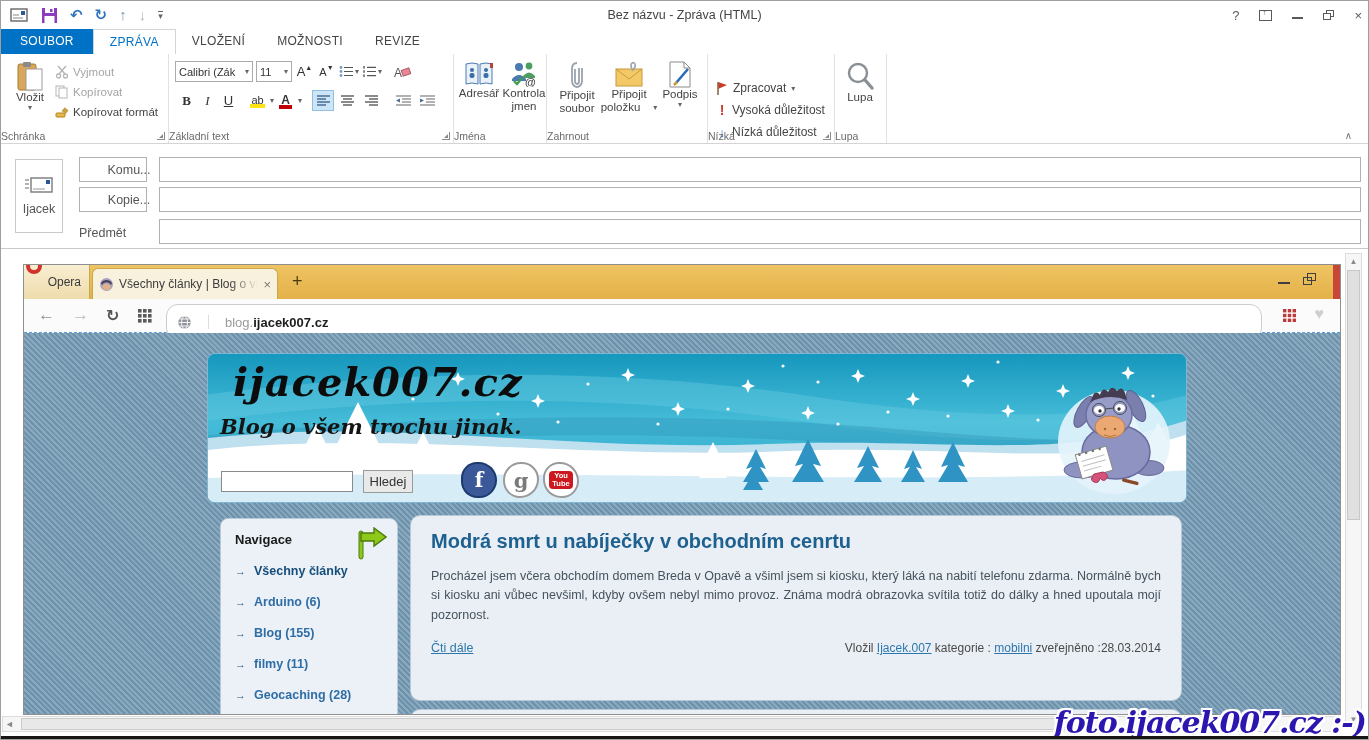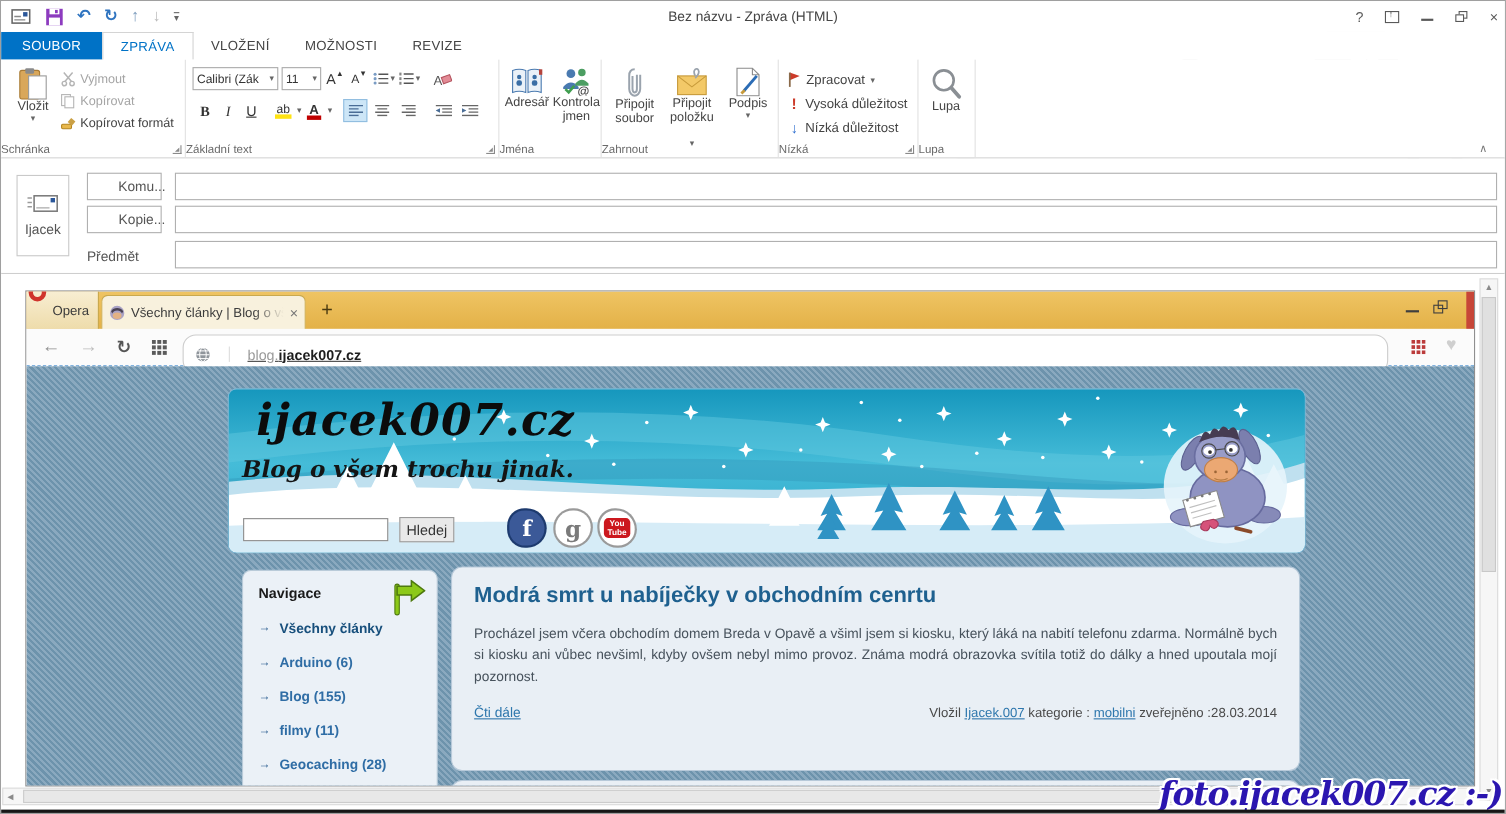--- a/index.html
+++ b/index.html
@@ -94,21 +94,21 @@
   .o-restore i:nth-child(1){right:0;top:0;}
   .o-restore i:nth-child(2){left:0;bottom:0;background:transparent;}
   .o-redstrip{position:absolute;right:0;top:0;width:7px;height:34px;background:#c74638;}
   .o-toolbar{position:relative;height:34px;background:#fbfbfb;border-bottom:1px dashed #5b9bd5;}
   .o-nav{position:absolute;top:6px;font-size:17px;font-weight:bold;}
   .o-back{left:14px;color:#8f8f8f;}
   .o-fwd{left:48px;color:#bdbdbd;}
   .o-reload{left:82px;color:#555;font-size:16px;top:7px;}
   .o-grid{position:absolute;left:114px;top:10px;}
   .urlbox{position:absolute;left:142px;right:78px;top:5px;height:36px;border:1px solid #cdcdcd;
-    border-radius:12px;background:#fff;display:flex;align-items:center;padding:0 10px;gap:16px;text-decoration:underline;}
+    border-radius:12px;background:#fff;display:flex;align-items:center;padding:0 10px;gap:16px;}
   .urlsep{width:1px;height:14px;background:#ddd;}
   .urltext{font-size:13px;}
   .url-gray{color:#9a9a9a;}
   .url-dark{color:#1d1d1d;font-weight:bold;}
   .o-redgrid{position:absolute;right:44px;top:10px;}
   .o-heart{position:absolute;right:16px;top:6px;color:#cfcfcf;font-size:16px;}
   
   .o-page{position:relative;height:383px;overflow:hidden;
     background:repeating-linear-gradient(45deg,#6d93ac 0 2px,#8aa9bf 2px 4px);}
   .bheader{position:absolute;left:183px;top:20px;width:980px;height:150px;border-radius:8px;
@@ -403,41 +403,41 @@
         <span>Připojit</span>
         <span>soubor</span>
       </div>
       <div class="bigbtn" style="position:absolute;left:56px;top:0;width:52px;">
         <svg width="30" height="27" viewBox="0 0 30 27">
           <rect x="2" y="8" width="26" height="17" fill="#f3c968" stroke="#c79a3a"></rect>
           <path d="M2 8 L15 18 L28 8" fill="none" stroke="#c79a3a"></path>
           <path d="M18 8 C15 2 20 0 21 3 C22 5 20 8 18 10" fill="none" stroke="#9aa3ad" stroke-width="1.6"></path>
         </svg>
         <span>Připojit</span>
-        <span style="display:flex;gap:13px;flex-direction:column;">
+        <span style="display:flex;gap:13px;">
             <span>položku</span>
             <span class="caret" style="align-self:center;">▾</span>
           </span>
       </div>
       <div class="bigbtn" style="position:absolute;left:110px;top:0;width:46px;">
         <svg width="24" height="27" viewBox="0 0 24 27">
           <path d="M2 1 H16 L22 7 V26 H2 Z" fill="#fff" stroke="#8a8a8a"></path>
           <path d="M16 1 V7 H22" fill="none" stroke="#8a8a8a"></path>
           <path d="M8 22 L20 8" stroke="#2b6cb5" stroke-width="2.6"></path>
           <path d="M6 24 l3 -3" stroke="#c79a3a" stroke-width="2.6"></path>
         </svg>
         <span>Podpis</span>
         <span class="caret">▾</span>
       </div>
       <div class="glabel">Zahrnout</div>
     </div>
 
     <div class="rgroup" style="width:127px;">
       <div style="position:absolute;left:8px;top:8px;">
-        <div class="smallrow" style="font-size:12px;">
+        <div class="smallrow" style="font-size:12px;margin-top:16px;">
           <svg width="13" height="14" viewBox="0 0 13 14">
             <path d="M2 1 L11 4 L2 8 Z" fill="#cc3b2a"></path>
             <rect x="1.2" y="1" width="1.6" height="13" fill="#8a6a4a"></rect>
           </svg>
           <span>Zpracovat</span>
             <span class="ddcaret">▾</span>
         </div>
         <div class="smallrow" style="font-size:12px;margin-top:2px;">
           <span style="color:#cc3b2a;font-weight:bold;font-size:14px;width:12px;text-align:center;">!</span>
           <span>Vysoká důležitost</span>

